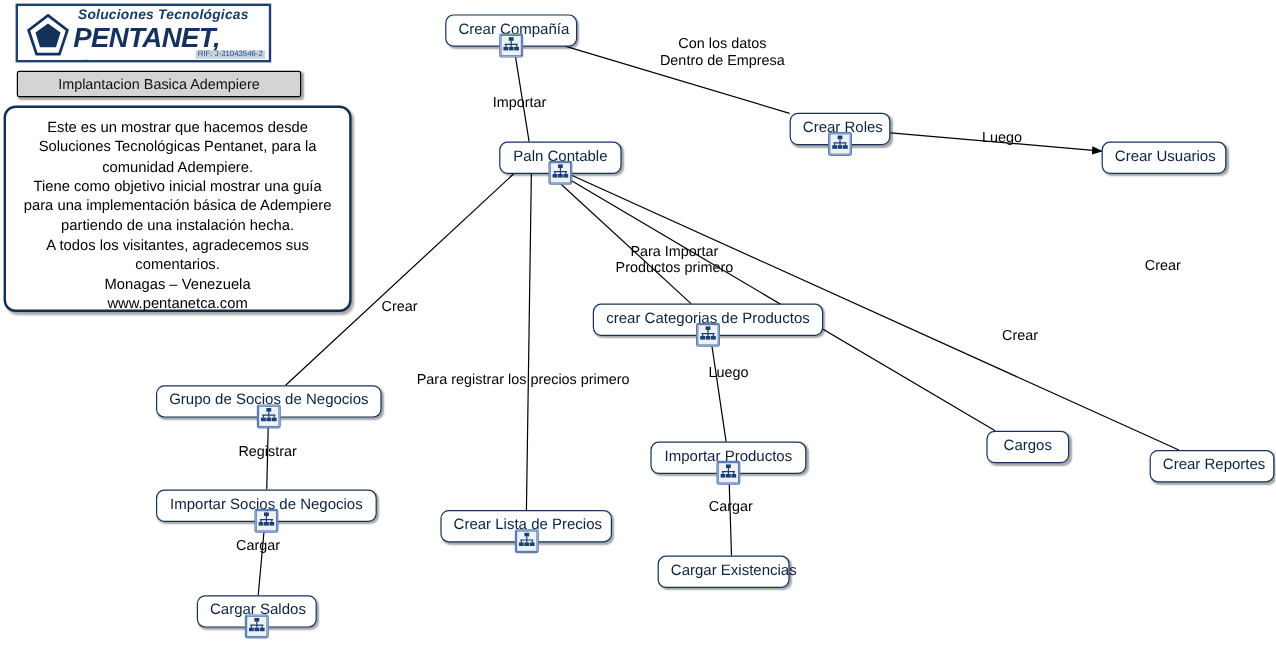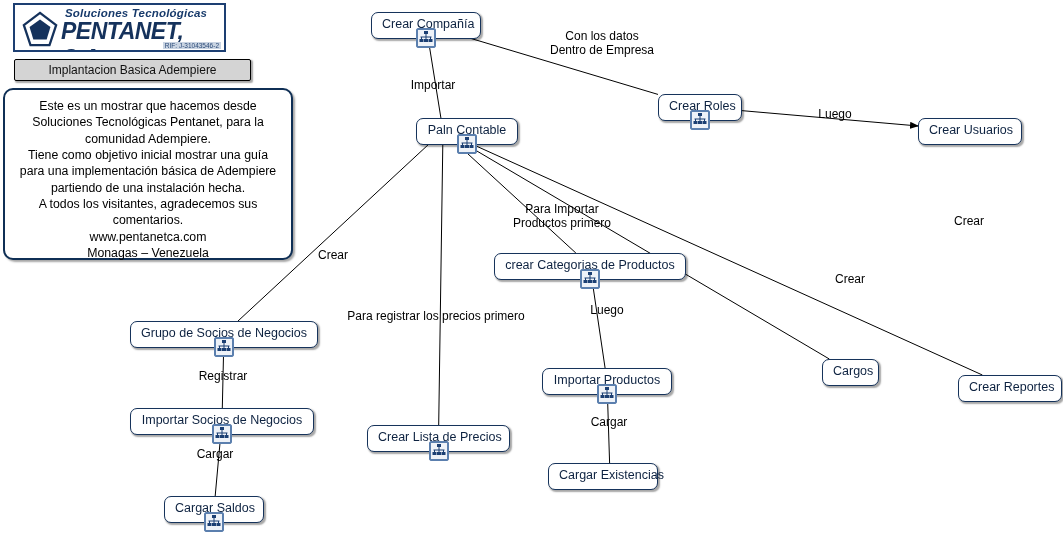--- a/index.html
+++ b/index.html
@@ -185,22 +185,22 @@
 
   <div id="note-box">
       <span class="line">Este es un mostrar que hacemos desde</span>
       <span class="line">Soluciones Tecnológicas Pentanet, para la</span>
       <span class="line">comunidad Adempiere.</span>
       <span class="line">Tiene como objetivo inicial mostrar una guía</span>
       <span class="line">para una implementación básica de Adempiere</span>
       <span class="line">partiendo de una instalación hecha.</span>
       <span class="line">A todos los visitantes, agradecemos sus</span>
       <span class="line">comentarios.</span>
+      <span class="line">Monagas – Venezuela</span>
       <span class="line">www.pentanetca.com</span>
-      <span class="line">Monagas – Venezuela</span>
     </div>
 
 <div class="node" style="left: 371px; top: 12px; width: 110px;">
       <span class="label">Crear Compañía</span>
       <span class="node-icon">
         <svg viewBox="0 0 18 18" width="18" height="18">
           <rect x="0.5" y="0.5" width="17" height="17" fill="#eef2f8" stroke="#5b7fae"></rect>
           <rect x="7" y="2" width="4" height="3" fill="#1b3f73"></rect>
           <path d="M9 5 L9 8 M3.5 8 L14.5 8 M4.5 8 L4.5 10 M9 8 L9 10 M13.5 8 L13.5 10" stroke="#1b3f73" stroke-width="1" fill="none"></path>
           <rect x="2.5" y="10" width="4" height="3" fill="#1b3f73"></rect>
@@ -257,21 +257,21 @@
         <svg viewBox="0 0 18 18" width="18" height="18">
           <rect x="0.5" y="0.5" width="17" height="17" fill="#eef2f8" stroke="#5b7fae"></rect>
           <rect x="7" y="2" width="4" height="3" fill="#1b3f73"></rect>
           <path d="M9 5 L9 8 M3.5 8 L14.5 8 M4.5 8 L4.5 10 M9 8 L9 10 M13.5 8 L13.5 10" stroke="#1b3f73" stroke-width="1" fill="none"></path>
           <rect x="2.5" y="10" width="4" height="3" fill="#1b3f73"></rect>
           <rect x="7" y="10" width="4" height="3" fill="#1b3f73"></rect>
           <rect x="11.5" y="10" width="4" height="3" fill="#1b3f73"></rect>
         </svg>
       </span>
     </div>
-    <div class="node" style="left: 822px; top: 359px; width: 57px;">
+    <div class="node" style="left: 822px; top: 359px; width: 69px;">
       <span class="label">Cargos</span>
     </div>
     <div class="node" style="left: 542px; top: 368px; width: 130px;">
       <span class="label">Importar Productos</span>
       <span class="node-icon">
         <svg viewBox="0 0 18 18" width="18" height="18">
           <rect x="0.5" y="0.5" width="17" height="17" fill="#eef2f8" stroke="#5b7fae"></rect>
           <rect x="7" y="2" width="4" height="3" fill="#1b3f73"></rect>
           <path d="M9 5 L9 8 M3.5 8 L14.5 8 M4.5 8 L4.5 10 M9 8 L9 10 M13.5 8 L13.5 10" stroke="#1b3f73" stroke-width="1" fill="none"></path>
           <rect x="2.5" y="10" width="4" height="3" fill="#1b3f73"></rect>

